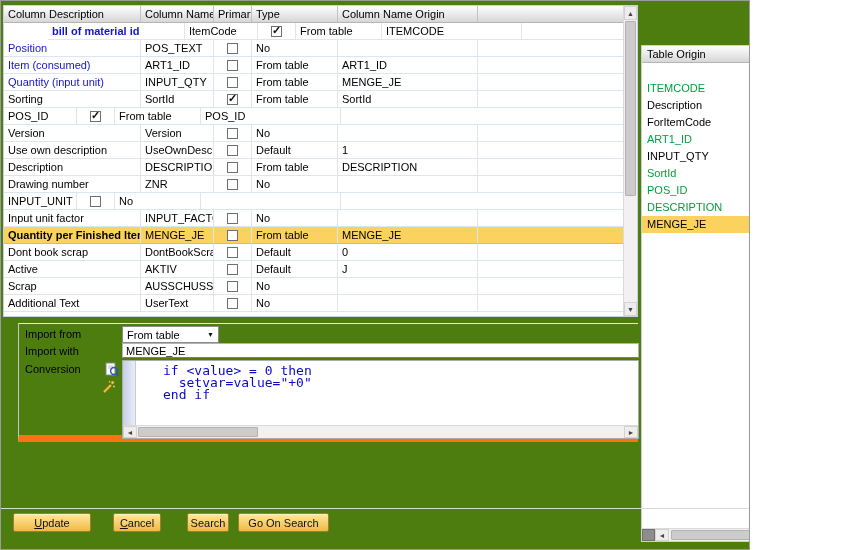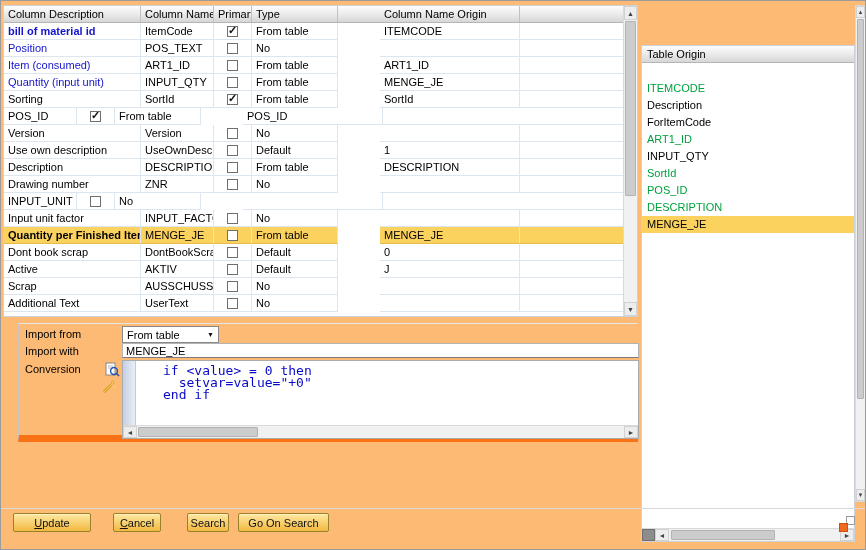--- a/index.html
+++ b/index.html
@@ -1,37 +1,37 @@
 <!DOCTYPE html>
 <html><head>
 <meta charset="utf-8">
 <style>
   * { margin:0; padding:0; box-sizing:border-box; }
   html,body { width:866px; height:550px; }
   body { font-family:"Liberation Sans", sans-serif; font-size:11px; color:#000; background:#fff; }
 
-  .window { position:relative; width:866px; height:550px; background:#fdba74; border:1px solid #9b9b9b; overflow:hidden; }
+  .window { position:relative; width:750px; height:550px; background:#4d7c0f; border:1px solid #9b9b9b; overflow:hidden; }
 
   
   .grid-wrap { position:absolute; left:2px; top:4px; width:635px; height:312px; display:flex; background:#fff; border:1px solid #ccd2d9; }
   .grid { flex:1; overflow:hidden; background:#fff; }
   .g-header { display:flex; height:17px; background:linear-gradient(#fefefe,#d7d7d7); border-bottom:1px solid #b5b5b5; }
   .gc { overflow:hidden; white-space:nowrap; padding:2px 0 0 4px; }
   .hc { border-right:1px solid #c2c2c2; }
   .g-row { display:flex; height:17px; background:#fff; }
   .g-row .gc { border-right:1px solid #dde5ef; border-bottom:1px solid #dde5ef; }
   .c-desc { width:137px; }
   .c-name { width:73px; }
   .c-prim { width:38px; }
   .c-type { width:86px; }
-  .c-origin { width:140px;margin-left:42px; }
+  .c-origin { width:140px; }
   .c-fill { flex:1; border-right:none !important; }
   .g-row .c-prim { display:flex; align-items:center; justify-content:center; padding:0; }
   .g-row.blue .c-desc { color:#1414cc; }
-  .g-row.blue-bold .c-desc { color:#1414cc; font-weight:bold; }
+  .g-row.blue-bold .c-desc { color:#1414cc; font-weight:bold;margin-left:44px; }
   .g-row.bold .c-desc { font-weight:bold; }
   .g-row.selected .gc { background:#fcd25f; border-bottom-color:#e8bc4a; }
   .checkbox { display:inline-block; width:11px; height:11px; background:#fff; border:1px solid #6f6f6f; position:relative; }
   .checkbox.checked::after { content:"\2713"; position:absolute; left:0; top:-3px; font-size:11px; font-weight:bold; color:#111; }
 
   
   .vscroll { width:14px; background:#f1f1f1; border-left:1px solid #dadada; display:flex; flex-direction:column; }
   .sb-btn { flex:0 0 14px; display:flex; align-items:center; justify-content:center; font-size:7px; color:#444; background:#ededed; border:1px solid #d2d2d2; }
   .sb-track { flex:1; position:relative; }
   .sb-thumb { position:absolute; background:#cccccc; border:1px solid #b2b2b2; border-radius:1px; }

